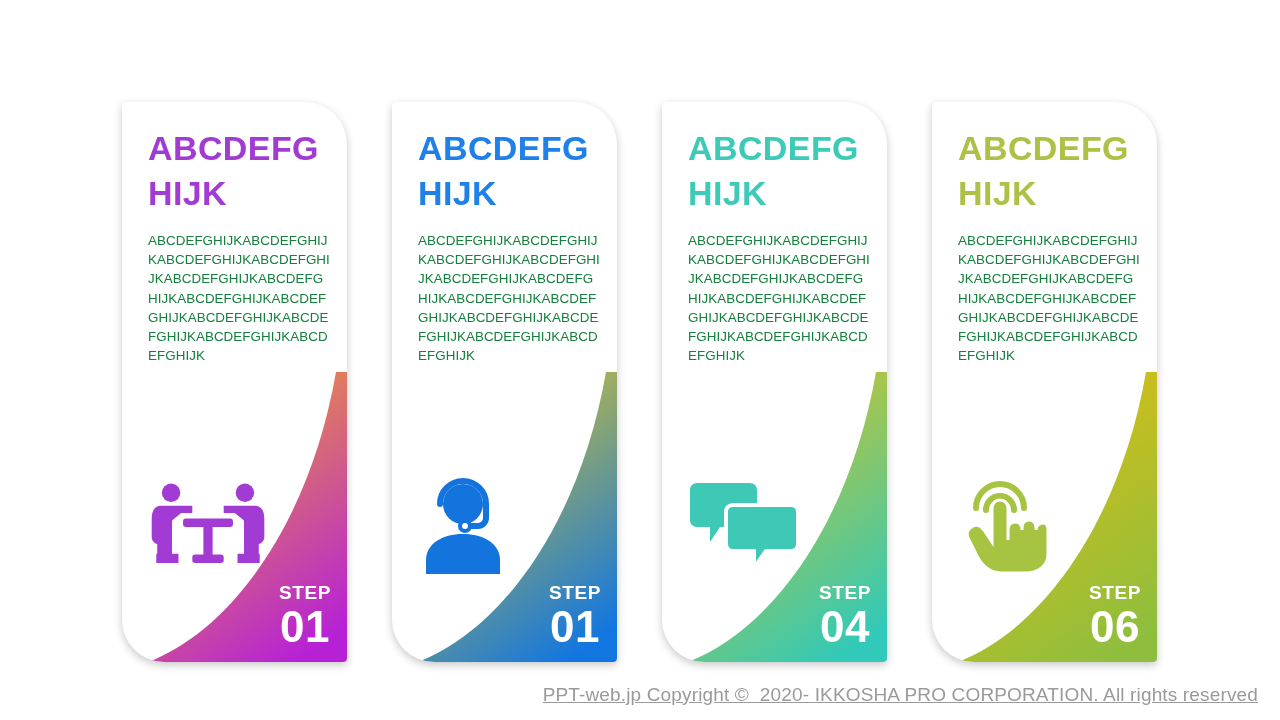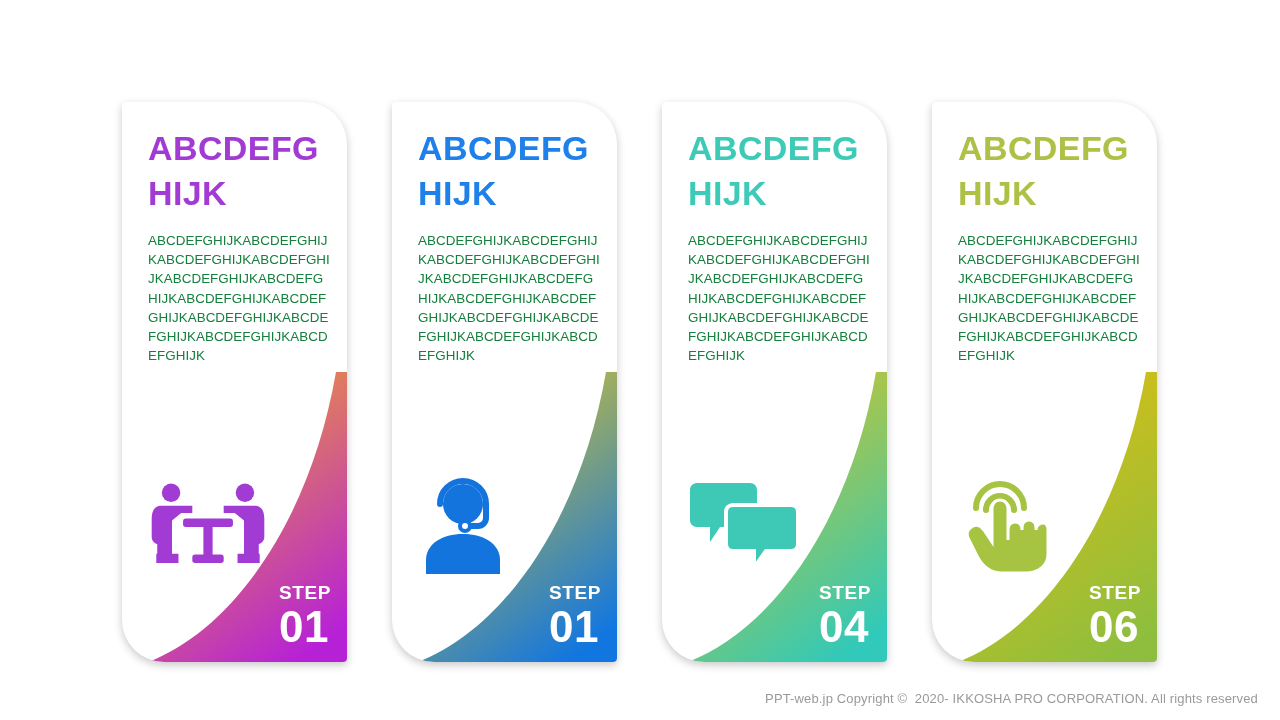--- a/index.html
+++ b/index.html
@@ -86,21 +86,21 @@
     display: flex;
     align-items: flex-end;
   }
   .card-icon svg { display: block; }
 
   
   .step-block {
     position: absolute;
     right: 16px;
     bottom: 12px;
-    text-align: left;
+    text-align: center;
     color: #ffffff;
     z-index: 3;
   }
   .step-word {
     font-size: 19px;
     font-weight: bold;
     letter-spacing: 0.6px;
     line-height: 22px;
     display: block;
   }
@@ -110,24 +110,25 @@
     letter-spacing: 0.5px;
     line-height: 46px;
     display: block;
   }
 
   
   #footer {
     position: absolute;
     right: 22px;
     bottom: 14px;
-    font-size: 13px;
+    font-size: 19px;
     color: #9a9a9a;
     letter-spacing: 0.15px;
     white-space: pre;
+    text-decoration: underline;
   }
 </style>
 </head>
 <body style="background: rgb(255, 255, 255);">
 
 <div id="cards">
 
   <div class="card card-1">
     <div class="wedge">
       <svg viewBox="0 0 225 290" preserveAspectRatio="none">

